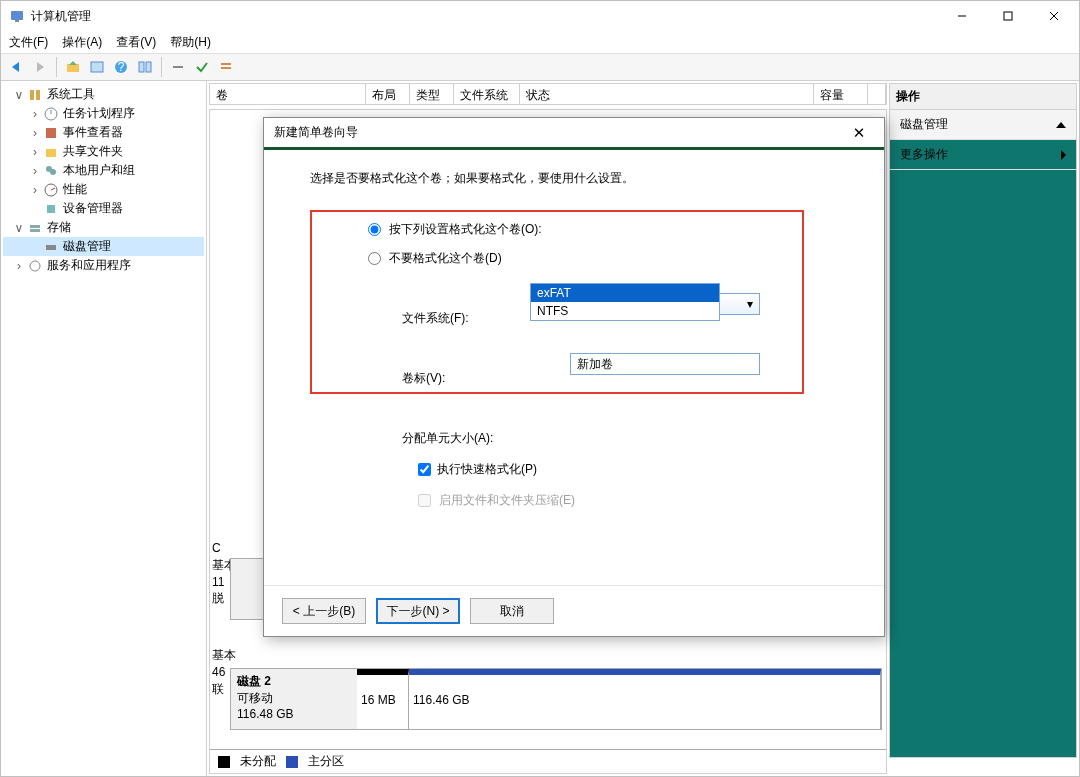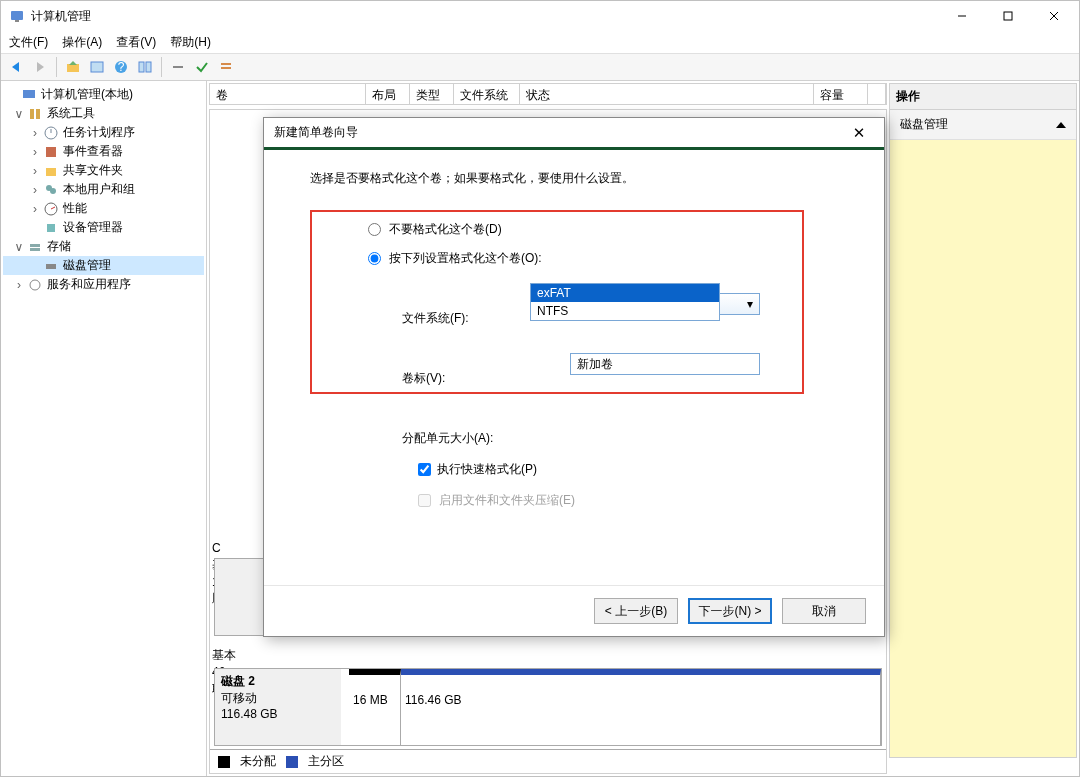--- a/index.html
+++ b/index.html
@@ -16,29 +16,29 @@
     .body { flex: 1; display: flex; min-height: 0; }
     .left-pane { width: 206px; border-right: 1px solid #d0d0d0; padding: 4px 2px; background: #fff; overflow: hidden; }
     .tree-item { display: flex; align-items: center; height: 19px; padding-left: 4px; white-space: nowrap; }
     .tree-item .tw { width: 12px; text-align: center; color: #666; }
     .tree-item .ic { width: 16px; height: 16px; margin: 0 4px 0 2px; display: flex; align-items: center; justify-content: center; }
     .tree-item.selected { background: #cde8ff; }
     .mid-pane { flex: 1; display: flex; flex-direction: column; min-width: 0; }
     .vol-header { height: 22px; border: 1px solid #d0d0d0; margin: 2px; display: flex; background: #fff; }
     .vol-header .col { border-right: 1px solid #d0d0d0; padding: 3px 6px; }
     .disk-area { flex: 1; margin: 2px; border: 1px solid #d0d0d0; position: relative; overflow: hidden; }
-    .disk-block { position: absolute; left: 4px; right: 4px; height: 78px; border: 1px solid #aaa; display: flex; }
+    .disk-block { position: absolute; left: 20px; right: 4px; height: 62px; border: 1px solid #aaa; display: flex; }
     .disk-label { width: 126px; padding: 4px 6px; background: #f0f0f0; font-size: 12px; }
-    .disk-strip { flex: 1; position: relative; display: flex; padding-left: 8px; }
+    .disk-strip { flex: 1; position: relative; display: flex; }
     .strip-seg { border-top: 6px solid #000; border-right: 1px solid #aaa; flex: 1; }
     .strip-seg.primary { border-top-color: #2b4fb3; }
     .disk-bottom { position: absolute; bottom: 0; left: 0; right: 0; height: 24px; border-top: 1px solid #aaa; padding: 4px 8px; display: flex; align-items: center; gap: 10px; }
     .legend-sw { width: 12px; height: 12px; background: #000; display: inline-block; }
     .legend-sw.blue { background: #2b4fb3; }
-    .right-pane { width: 188px; border-left: 1px solid #d0d0d0; margin: 2px 2px 18px 0; border: 1px solid #d0d0d0; background: #fef9c3; }
+    .right-pane { width: 188px; border-left: 1px solid #d0d0d0; margin: 2px 2px 18px 0; border: 1px solid #d0d0d0; background: #0f766e; }
     .right-hdr { background: #f0f0f0; padding: 4px 6px; border-bottom: 1px solid #d0d0d0; font-weight: bold; }
     .right-row { padding: 6px 10px; border-bottom: 1px solid #e0e0e0; display: flex; align-items: center; justify-content: space-between; }
     .tri { width: 0; height: 0; border-top: 5px solid transparent; border-bottom: 5px solid transparent; border-left: 5px solid #000; }
     .tri.up { border-left: 5px solid transparent; border-right: 5px solid transparent; border-bottom: 6px solid #000; border-top: none; }
     
     .dialog { position: absolute; left: 262px; top: 116px; width: 622px; height: 520px; background: #fff; border: 1px solid #888; box-shadow: 3px 3px 14px rgba(0,0,0,.3); display: flex; flex-direction: column; }
     .dlg-title { height: 32px; display: flex; align-items: center; padding: 0 10px; border-bottom: 3px solid #14532d; }
     .dlg-title .txt { flex: 1; }
     .dlg-close { width: 30px; height: 30px; display: flex; align-items: center; justify-content: center; font-size: 15px; }
     .dlg-head { padding: 14px 22px 8px 22px; }
@@ -49,21 +49,21 @@
     .redbox { position: absolute; left: 46px; top: 60px; width: 494px; height: 184px; border: 2px solid #e33b2f; pointer-events: none; }
     .field-row { display: flex; align-items: center; margin: 14px 0 14px 92px; }
     .field-row label { width: 168px; margin-top: 29px; }
     .field-row .sel, .field-row .txt-in { width: 190px; height: 22px; border: 1px solid #7aa7d6; padding: 2px 6px; background: #fff; }
     .field-row .sel { background: linear-gradient(#fff,#e9f2fb); display: flex; align-items: center; justify-content: space-between; }
     .dd-list { position: absolute; left: 266px; top: 133px; width: 190px; border: 1px solid #7aa7d6; background: #fff; z-index: 2; }
     .dd-item { padding: 2px 6px; }
     .dd-item.sel { background: #0a63c9; color: #fff; }
     .chk-row { display: flex; align-items: center; margin: 14px 0 4px 108px; gap: 6px; }
     .chk-row.disabled { color: #a0a0a0; gap: 8px; }
-    .dlg-foot { padding: 12px 18px; border-top: 1px solid #e6e6e6; display: flex; justify-content: flex-end; gap: 10px; }
+    .dlg-foot { padding: 12px 18px; border-top: 1px solid #e6e6e6; display: flex; justify-content: flex-start; gap: 10px; }
     .btn { min-width: 84px; height: 26px; border: 1px solid #adadad; background: #f0f0f0; display: flex; align-items: center; justify-content: center; }
     .btn.default { border: 2px solid #1c76d0; }
     .disk-side-txt { position:absolute; left: 2px; top: 430px; width: 40px; font-size: 12px; line-height: 1.4;}
   </style>
 </head>
 <body>
 
 <div class="window">
   <div class="titlebar">
     <span class="app-icon">
@@ -147,29 +147,20 @@
     <div class="tb-btn">
         <svg width="16" height="16">
           <rect x="3" y="4" width="10" height="2" fill="#d78b4a"></rect>
           <rect x="3" y="8" width="10" height="2" fill="#d78b4a"></rect>
         </svg>
       </div>
   </div>
 
   <div class="body">
     <div class="left-pane">
-      <div class="tree-item">
-          <span class="tw"></span>
-          <span class="ic">
-            <svg width="16" height="16">
-              <rect x="2" y="3" width="12" height="8" fill="#5a8bd6"></rect>
-            </svg>
-          </span>
-          <span>计算机管理(本地)</span>
-        </div>
       <div class="tree-item" style="padding-left:10px">
           <span class="tw">∨</span>
           <span class="ic">
             <svg width="14" height="14">
               <rect x="2" y="2" width="4" height="10" fill="#d6a84a"></rect>
               <rect x="8" y="2" width="4" height="10" fill="#d6a84a"></rect>
             </svg>
           </span>
           <span>系统工具</span>
         </div>
@@ -312,40 +303,44 @@
         </div>
       </div>
     </div>
 
     <div class="right-pane">
       <div class="right-hdr">操作</div>
       <div class="right-row" style="background:#f4f4f4">
           <span>磁盘管理</span>
           <span class="tri up"></span>
         </div>
+      <div class="right-row">
+          <span>更多操作</span>
+          <span class="tri"></span>
+        </div>
     </div>
   </div>
 
   <div class="dialog">
     <div class="dlg-title">
       <span class="txt">新建简单卷向导</span>
       <div class="dlg-close">✕</div>
     </div>
     <div class="dlg-body">
       <div>选择是否要格式化这个卷；如果要格式化，要使用什么设置。</div>
 
       <div style="height:26px"></div>
 
       <div class="radio-row">
+        <input type="radio" name="fmt" checked="" style="">
+        <span>按下列设置格式化这个卷(O):</span>
+      </div>
+      <div class="radio-row">
         <input type="radio" name="fmt" style="">
         <span>不要格式化这个卷(D)</span>
-      </div>
-      <div class="radio-row">
-        <input type="radio" name="fmt" checked="" style="">
-        <span>按下列设置格式化这个卷(O):</span>
       </div>
 
       <div class="field-row">
         <label>文件系统(F):</label>
         <div class="sel">
           <span>exFAT</span>
           <span>▾</span>
         </div>
       </div>
 

